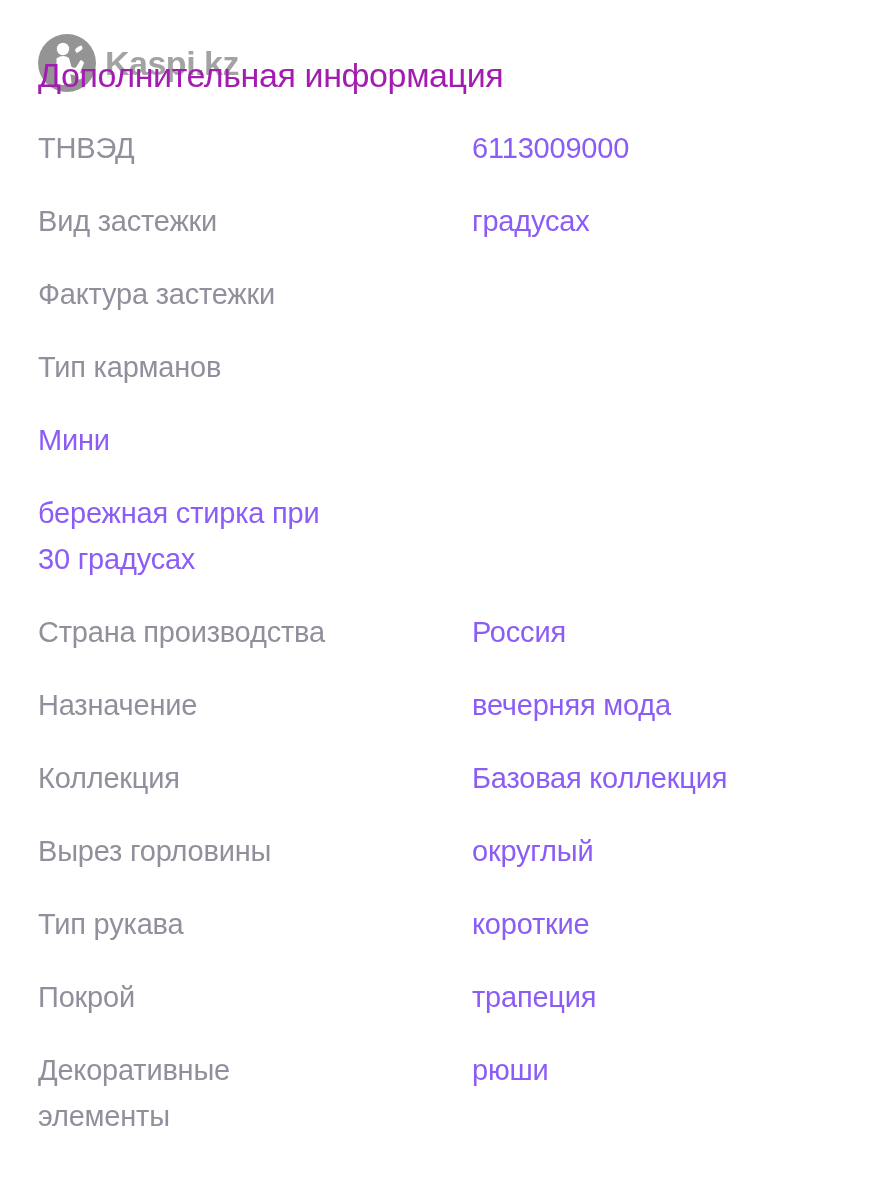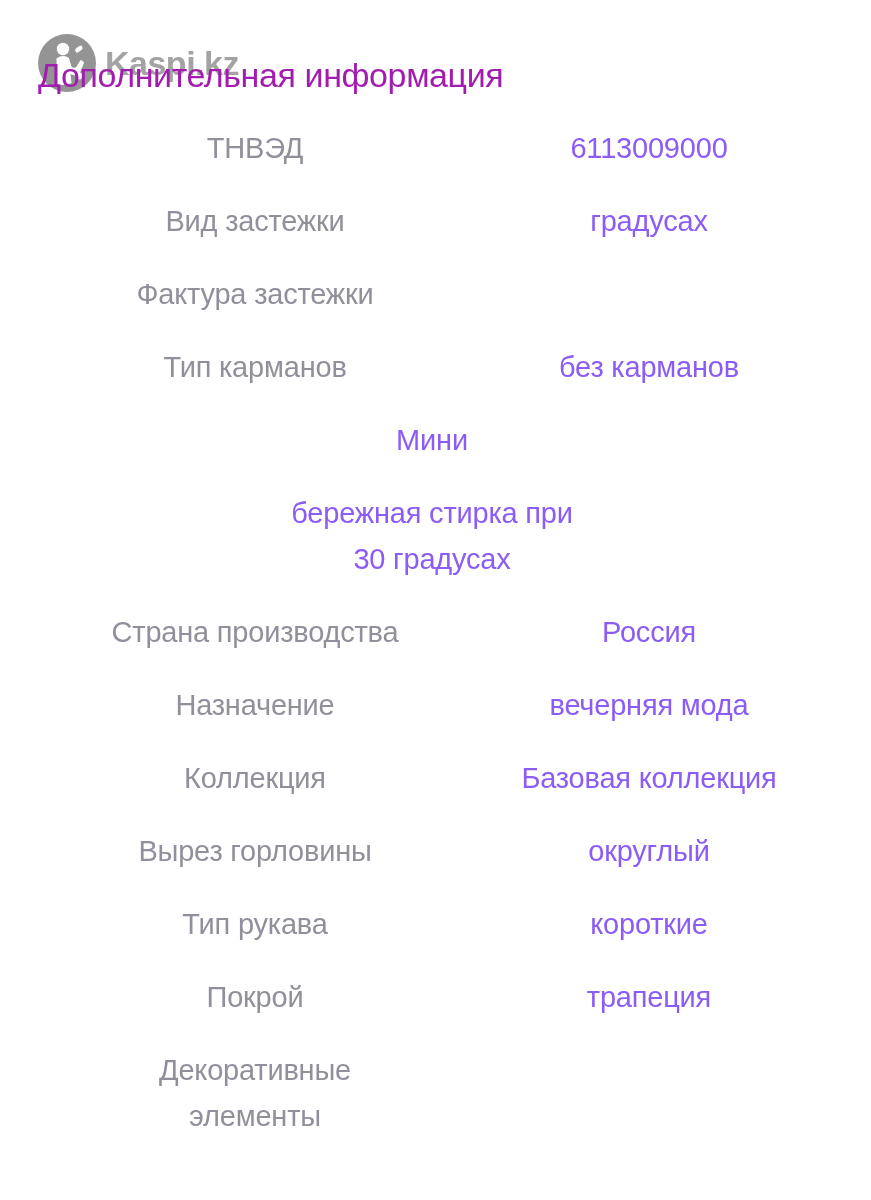--- a/index.html
+++ b/index.html
@@ -60,21 +60,20 @@
     white-space: nowrap;
   }
   .spec-table {
     position: relative;
     z-index: 1;
   }
   .spec-row {
     display: flex;
     align-items: flex-start;
     margin-bottom: 27px;
-    text-align: center;
   }
   .spec-label {
     width: 434px;
     flex: 0 0 434px;
     font-size: 29px;
     line-height: 46px;
     color: #90909c;
     letter-spacing: -0.2px;
     white-space: pre-line;
   }
@@ -118,21 +117,20 @@
       <div class="spec-label">Вид застежки</div>
       <div class="spec-value">градусах</div>
     </div>
 
     <div class="spec-row">
       <div class="spec-label">Фактура застежки</div>
     </div>
 
     <div class="spec-row">
       <div class="spec-label">Тип карманов</div>
-      <div class="spec-value">без карманов</div>
     </div>
 
     <div class="spec-row">
       <div class="spec-value">Мини</div>
     </div>
 
     <div class="spec-row">
       <div class="spec-value">бережная стирка при
 30 градусах</div>
     </div>
@@ -163,16 +161,17 @@
     </div>
 
     <div class="spec-row">
       <div class="spec-label">Покрой</div>
       <div class="spec-value">трапеция</div>
     </div>
 
     <div class="spec-row">
       <div class="spec-label">Декоративные
 элементы</div>
+      <div class="spec-value">рюши</div>
     </div>
 
   </div>
 </div>
 
 </body></html>

